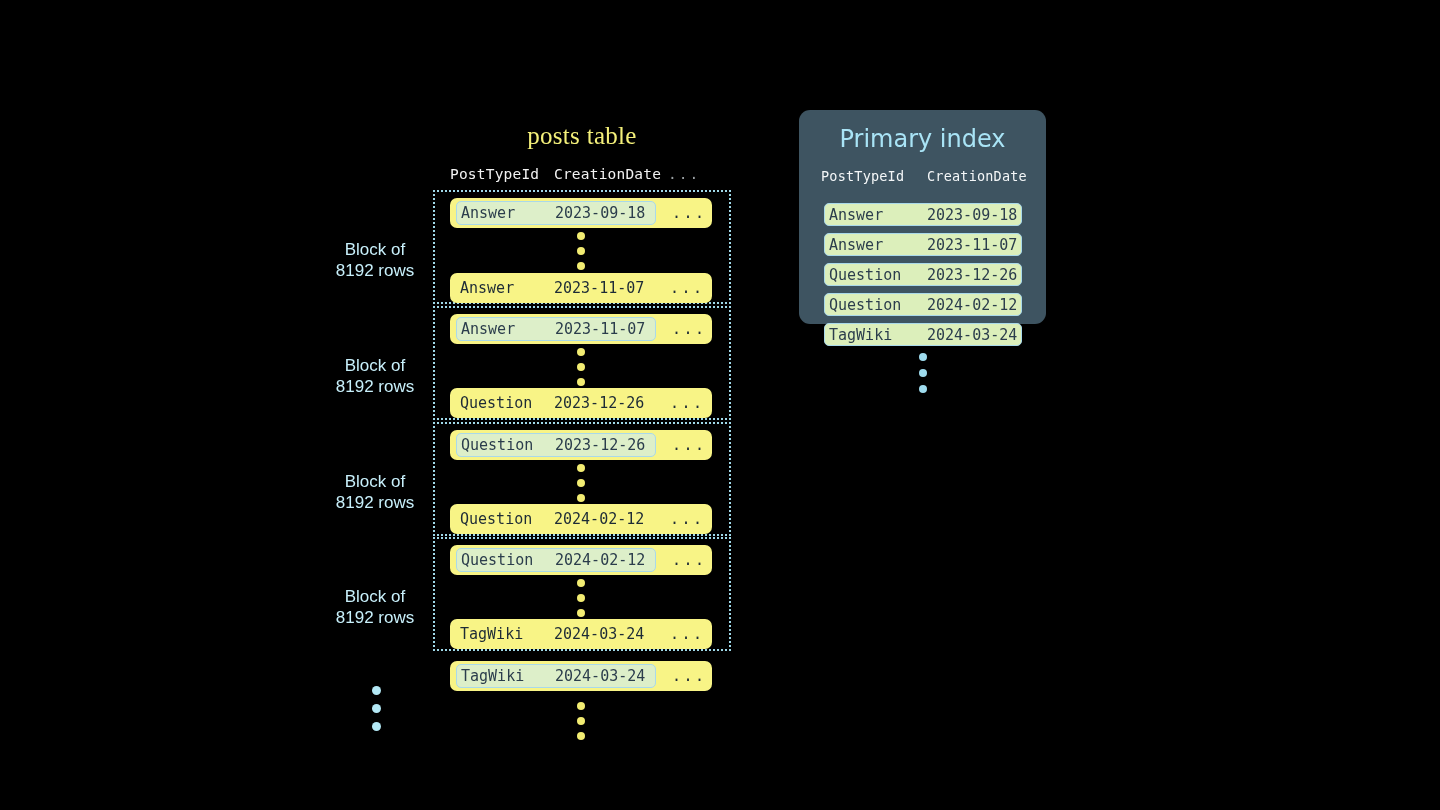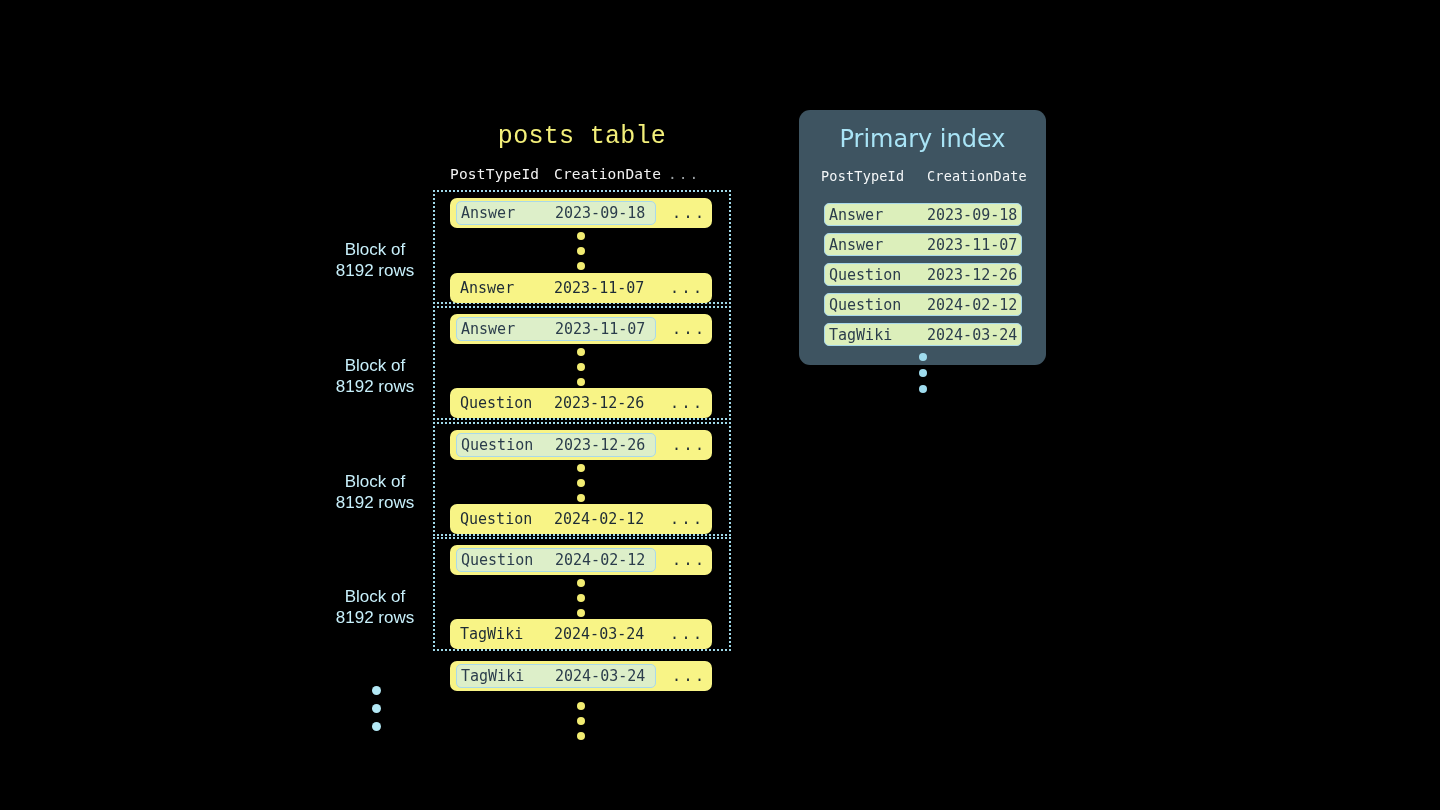--- a/index.html
+++ b/index.html
@@ -23,21 +23,21 @@
 
   
   #posts-table-title {
     position: absolute;
     left: 432px;
     top: 122px;
     width: 300px;
     text-align: center;
     color: #f4f07a;
     font-size: 25px;
-    font-family: Liberation Mono, monospace;
+    font-family: Liberation Serif, serif;
     letter-spacing: 0.3px;
     white-space: nowrap;
   }
 
   #table-col-headers {
     position: absolute;
     left: 450px;
     top: 166px;
     width: 262px;
     display: flex;
@@ -139,21 +139,21 @@
     margin: 0 auto 9px auto;
   }
   #left-ellipsis i:last-child { margin-bottom: 0; }
 
   
   #primary-index-panel {
     position: absolute;
     left: 799px;
     top: 110px;
     width: 247px;
-    height: 255px;
+    height: 214px;
     background: #3e5461;
     border-radius: 11px;
   }
   #primary-index-title {
     position: absolute;
     left: 0;
     top: 15px;
     width: 100%;
     text-align: center;
     color: #a9e4f6;

